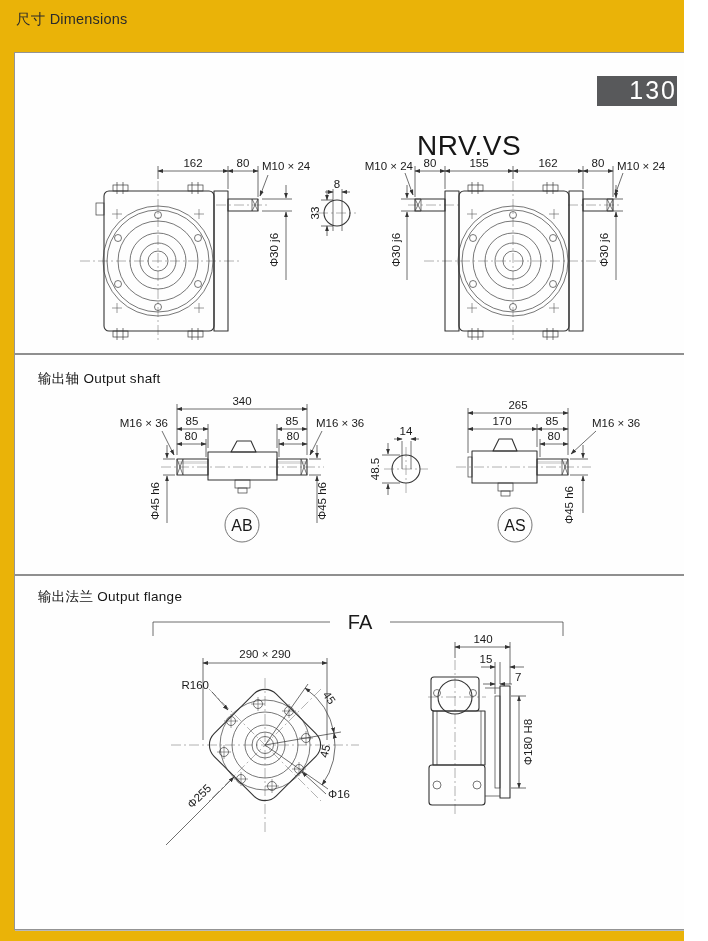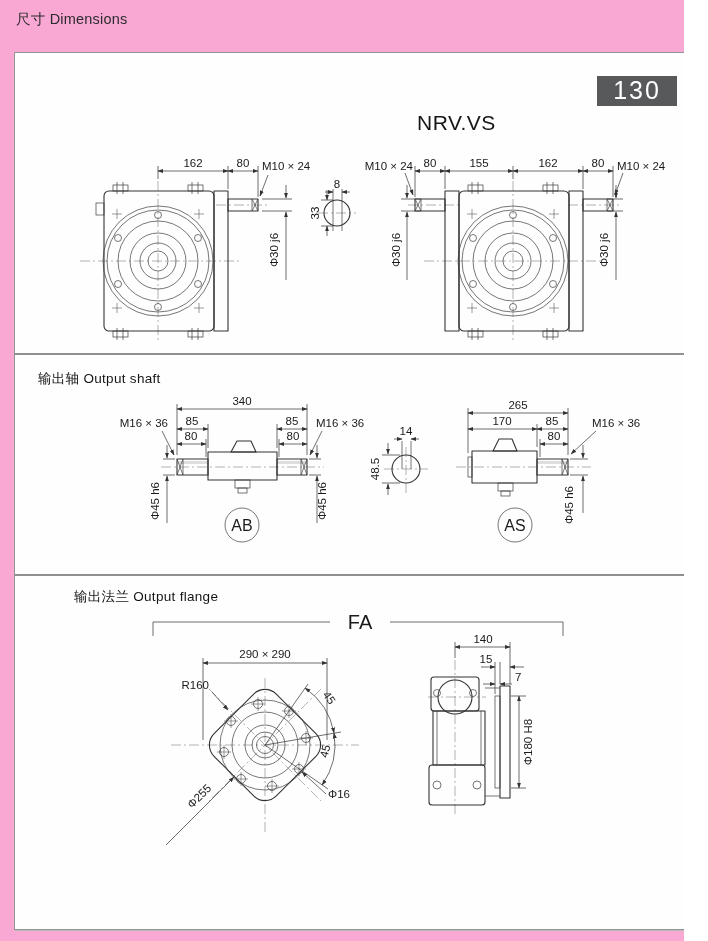--- a/index.html
+++ b/index.html
@@ -1,28 +1,28 @@
 <!DOCTYPE html>
 <html><head>
 <meta charset="utf-8">
 <style>
   html,body{margin:0;padding:0;background:#ffffff;}
-  .page{position:relative;width:684px;height:941px;background:#f9a8d4;overflow:hidden;
+  .page{position:relative;width:684px;height:941px;background:#eab308;overflow:hidden;
         font-family:"Liberation Sans","DejaVu Sans",sans-serif;color:#1d1d1d;}
   .doc-title{position:absolute;left:16px;top:10px;font-size:14.5px;color:#2b2b2b;letter-spacing:.2px;}
   .panel{position:absolute;left:14px;top:52px;width:677px;height:876px;border:1px solid #949494;
          background:#fefefe;box-shadow:1px 1px 0 #b9b9b9;}
   .model{position:absolute;left:56px;top:76px;font-size:33px;font-weight:500;letter-spacing:1px;color:#161616;}
   .badge{position:absolute;left:597px;top:76px;width:80px;height:30px;background:#58595b;color:#fff;
-         font-size:25px;line-height:29px;text-align:center;letter-spacing:2px;}
-  .variant{position:absolute;left:417px;top:111px;font-size:21px;color:#161616;letter-spacing:.5px;}
+         font-size:25px;line-height:29px;text-align:right;letter-spacing:2px;}
+  .variant{position:absolute;left:417px;top:130px;font-size:28px;color:#161616;letter-spacing:.5px;}
   .divider{position:absolute;left:15px;width:677px;height:1.5px;background:#8f8f8f;}
   .d1{top:353px;} .d2{top:574px;}
   .sec-heading{position:absolute;left:38px;font-size:13.5px;color:#151515;letter-spacing:.3px;}
-  .h1{top:370px;text-align:right;} .h2{top:588px;margin-left:36px;}
+  .h1{top:370px;text-align:right;} .h2{top:588px;}
   svg{position:absolute;}
   .s1{left:16px;top:145px;} .s2{left:16px;top:395px;} .s3{left:16px;top:600px;}
   .ol{fill:none;stroke:#333;stroke-width:1.1;stroke-linejoin:round;}
   .tl{fill:none;stroke:#3c3c3c;stroke-width:0.7;}
   .xl{fill:none;stroke:#4a4a4a;stroke-width:0.55;}
   .dl{fill:none;stroke:#3f3f3f;stroke-width:0.75;}
   .cl{fill:none;stroke:#737373;stroke-width:0.55;stroke-dasharray:10 3 2 3;}
   text.d{font-family:"Liberation Sans","DejaVu Sans",sans-serif;font-size:11.5px;fill:#1a1a1a;}
   text.big{font-size:20px;} text.tag{font-size:16px;}
   .band{fill:#dedede;stroke:none;}

